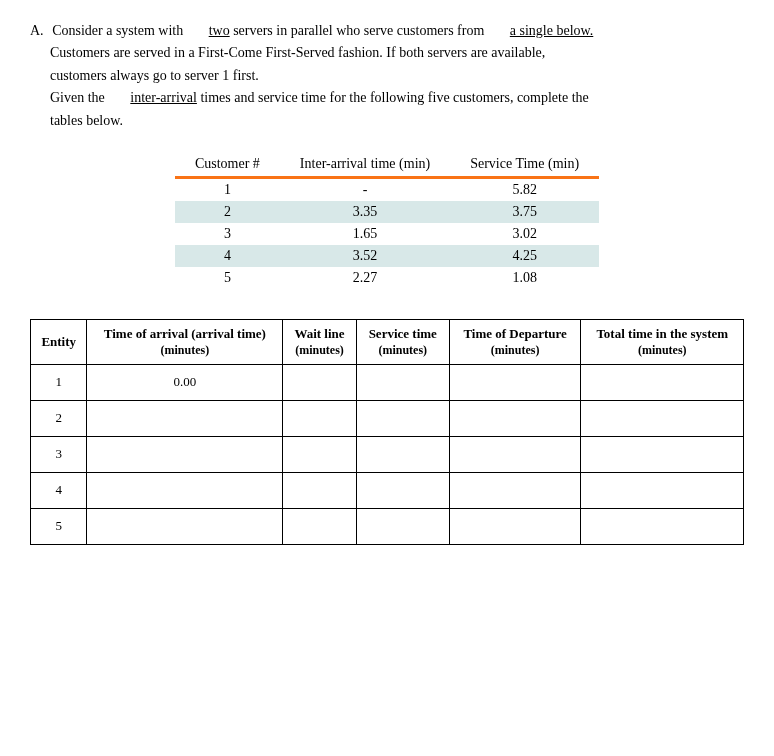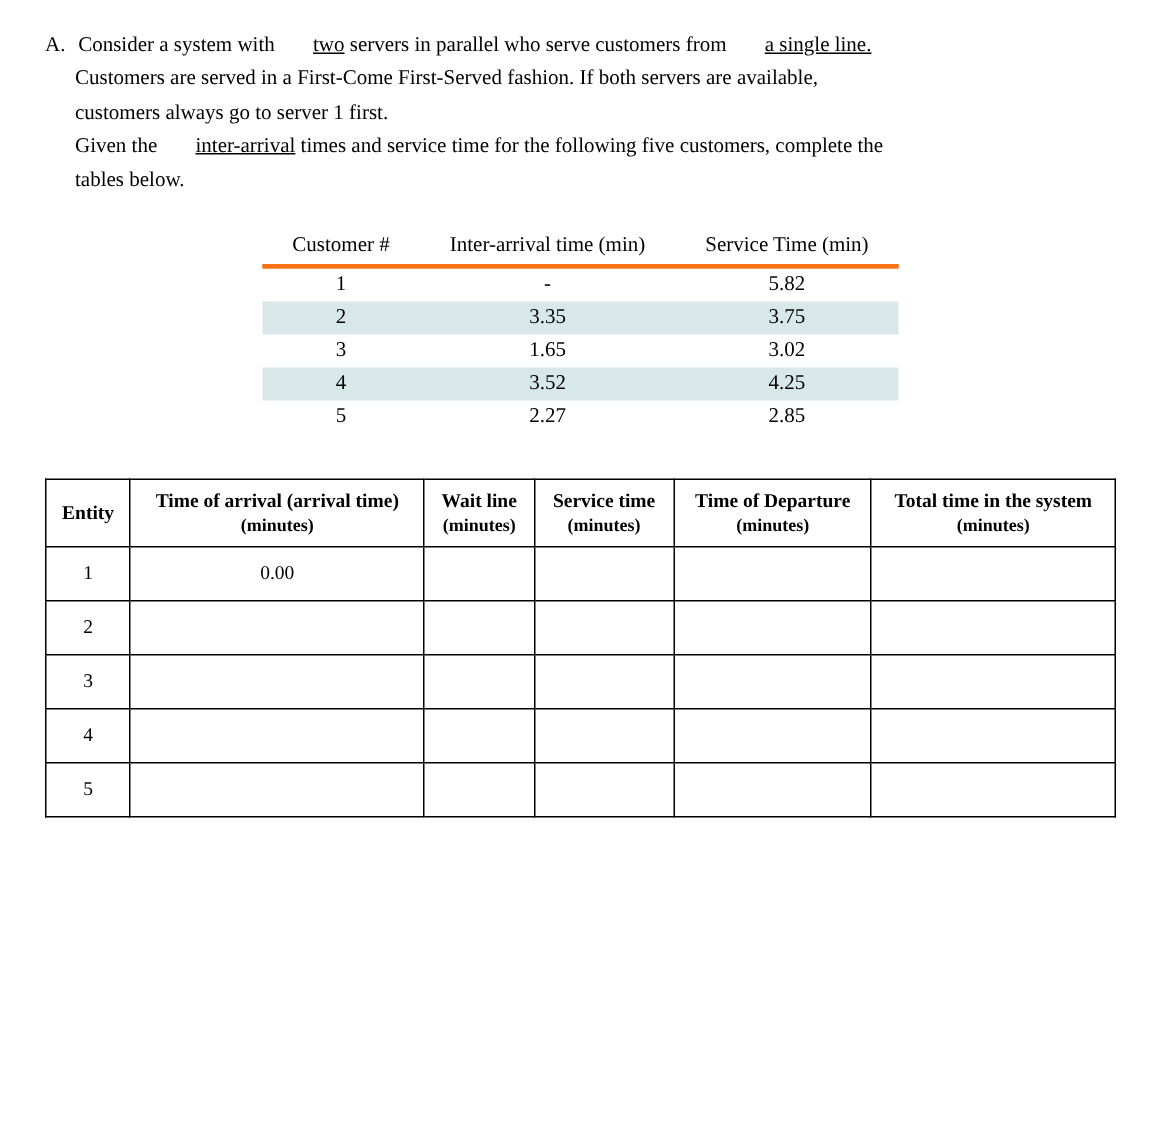--- a/index.html
+++ b/index.html
@@ -96,21 +96,21 @@
       font-weight: bold;
       font-size: 12px;
     }
   </style>
 </head>
 <body>
 
 <div class="problem-section">
   <p class="problem-text">
     <span style="margin-left:-20px; margin-right:5px;">A.</span>
-    Consider a system with <span class="underline">two</span> servers in parallel who serve customers from <span class="underline">a single line.</span><br>
+    Consider a system with <span class="underline">two</span> servers in parallel who serve customers from <span class="underline">a single below.</span><br>
     Customers are served in a First-Come First-Served fashion. If both servers are available,<br>
     customers always go to server 1 first.<br>
     Given the <span class="underline">inter-arrival</span> times and service time for the following five customers, complete the<br>
     tables below.
   </p>
 
   <div class="data-table-container">
     <table class="data-table">
       <thead>
         <tr>
@@ -136,21 +136,21 @@
       <td>3.02</td>
     </tr>
           <tr>
       <td>4</td>
       <td>3.52</td>
       <td>4.25</td>
     </tr>
           <tr>
       <td>5</td>
       <td>2.27</td>
-      <td>2.85</td>
+      <td>1.08</td>
     </tr>
         </tbody>
     </table>
   </div>
 </div>
 
 <div class="sim-table-container">
   <table class="sim-table">
     <thead>
       <tr class="header-row">

